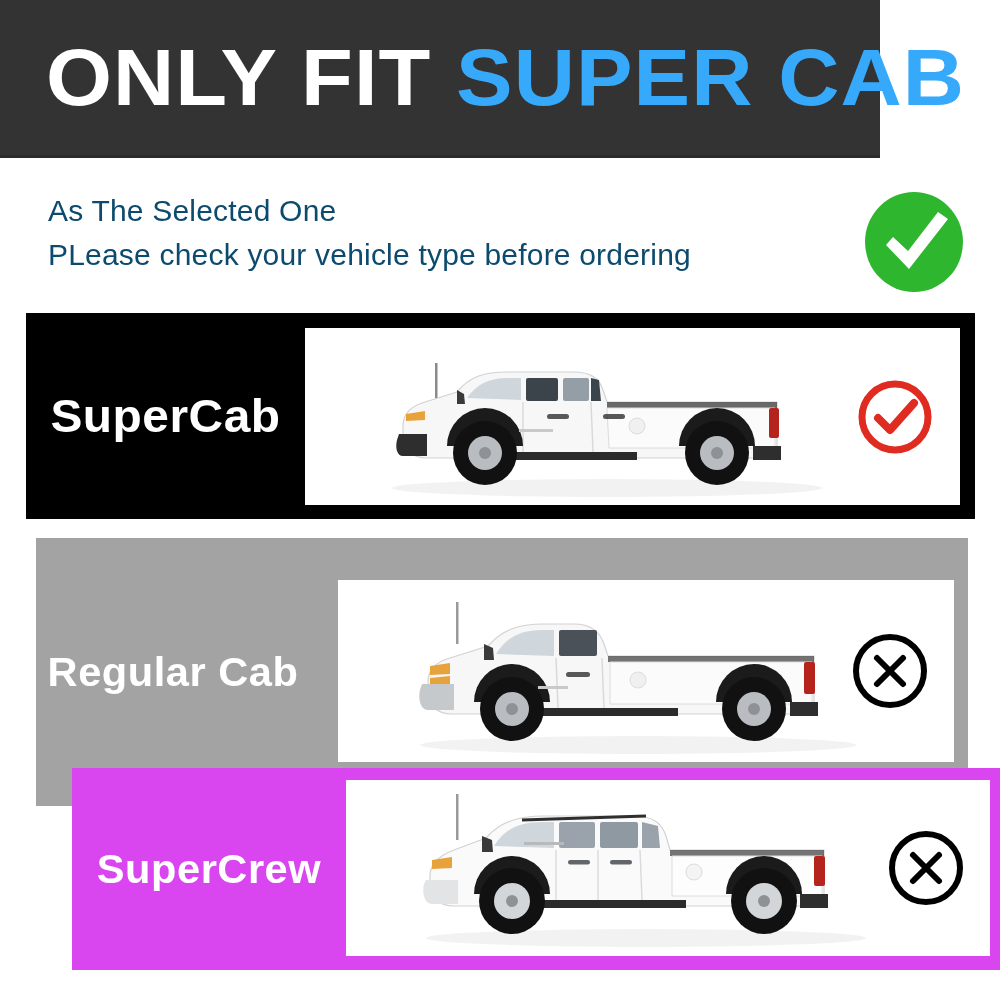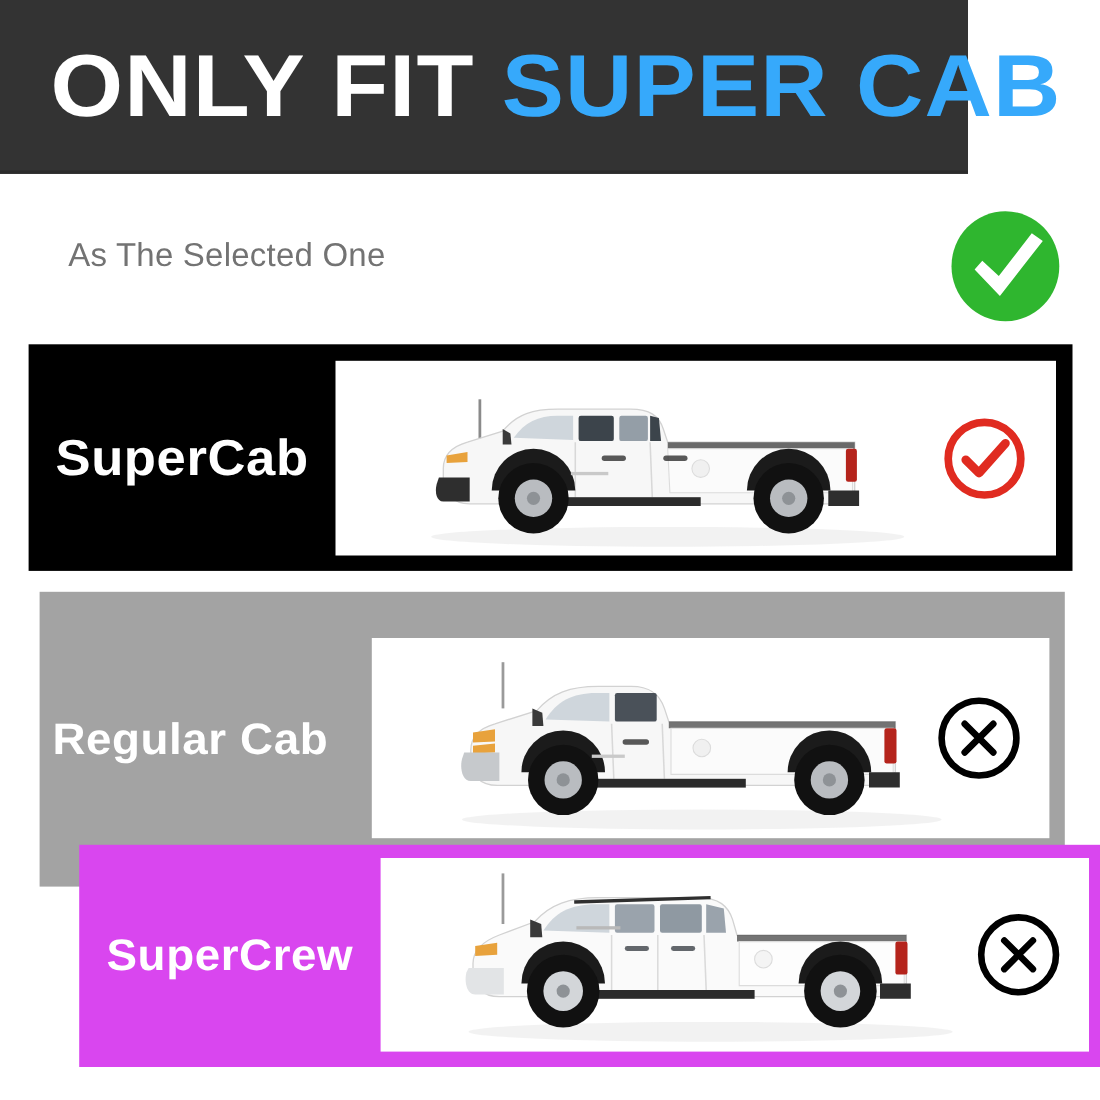--- a/index.html
+++ b/index.html
@@ -46,22 +46,22 @@
   .notice {
     position: absolute;
     left: 0;
     top: 158px;
     width: 1000px;
     height: 150px;
     display: flex;
     align-items: center;
   }
   .notice-lines {
-    margin-left: 62px;
-    color: #737373;
+    margin-left: 48px;
+    color: #0c4a6e;
     font-size: 30px;
     line-height: 1.46;
     letter-spacing: 0.2px;
   }
   .notice-line { white-space: nowrap; }
 
   .green-check-badge {
     position: absolute;
     left: 862px;
     top: 190px;
@@ -170,20 +170,21 @@
 
 <div class="header-bar">
   <div class="header-title">
     <span class="seg-white">ONLY FIT</span><span>&nbsp;</span><span class="seg-accent">SUPER CAB</span>
   </div>
 </div>
 
 <div class="notice">
   <div class="notice-lines">
     <div class="notice-line">As The Selected One</div>
+    <div class="notice-line">PLease check your vehicle type before ordering</div>
   </div>
 </div>
 
 <svg class="green-check-badge" viewBox="0 0 104 104">
   <ellipse cx="52" cy="52" rx="49" ry="50" fill="#2FB62F"></ellipse>
   <path d="M24 55 L31 47 L46 61 L76 22 L86 29 L47 79 Z" fill="#ffffff"></path>
 </svg>
 
 <div class="row row-supercab">
   <div class="row-label">SuperCab</div>

